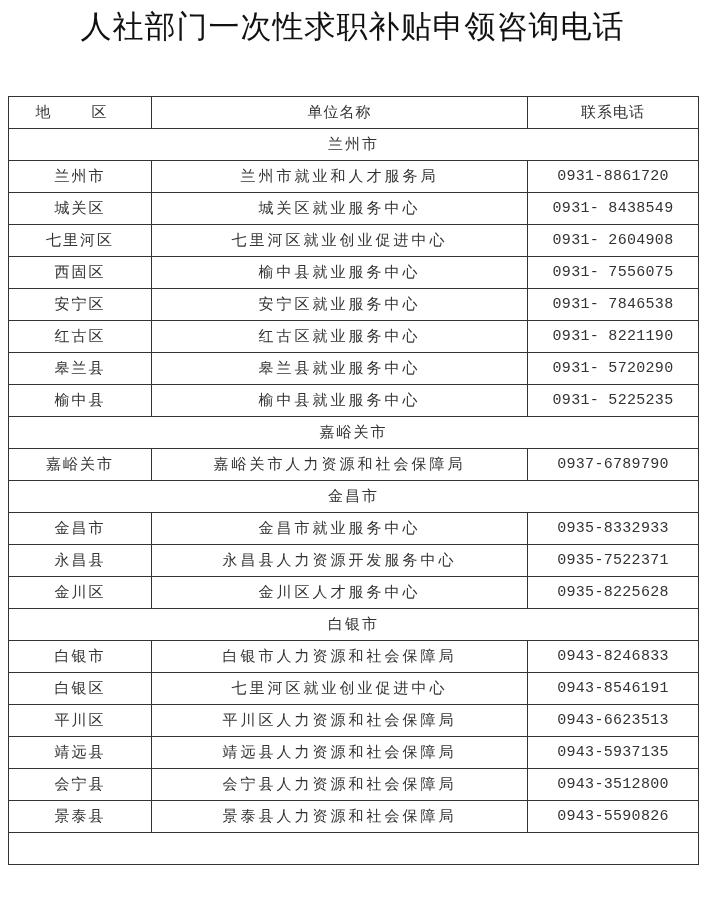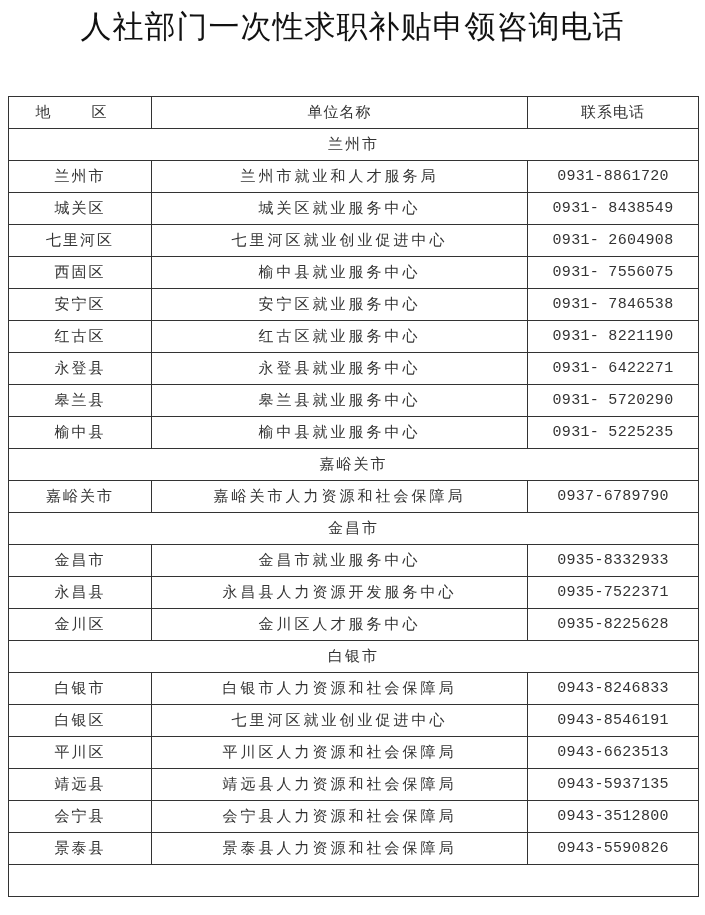--- a/index.html
+++ b/index.html
@@ -86,25 +86,20 @@
         <td class="region">安宁区</td>
         <td class="unit">安宁区就业服务中心</td>
         <td class="phone">0931- 7846538</td>
       </tr>
     <tr>
         <td class="region">红古区</td>
         <td class="unit">红古区就业服务中心</td>
         <td class="phone">0931- 8221190</td>
       </tr>
     <tr>
-        <td class="region">永登县</td>
-        <td class="unit">永登县就业服务中心</td>
-        <td class="phone">0931- 6422271</td>
-      </tr>
-    <tr>
         <td class="region">皋兰县</td>
         <td class="unit">皋兰县就业服务中心</td>
         <td class="phone">0931- 5720290</td>
       </tr>
     <tr>
         <td class="region">榆中县</td>
         <td class="unit">榆中县就业服务中心</td>
         <td class="phone">0931- 5225235</td>
       </tr>
 

